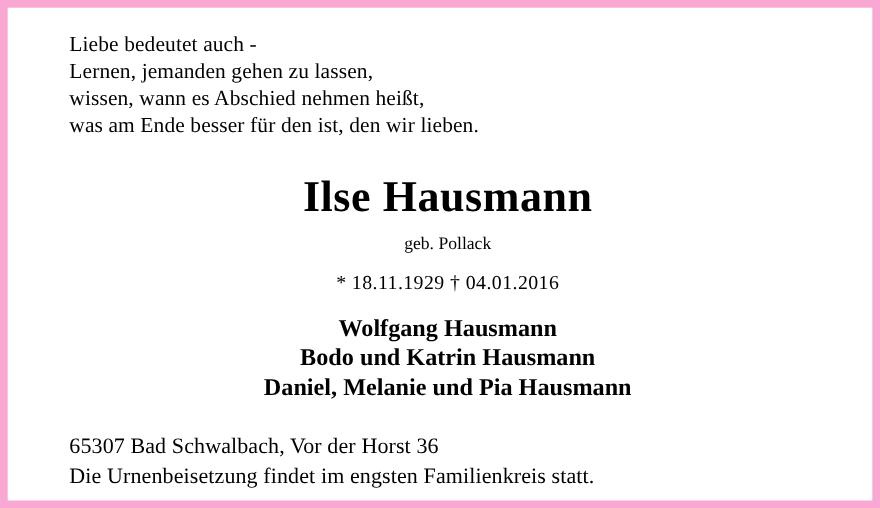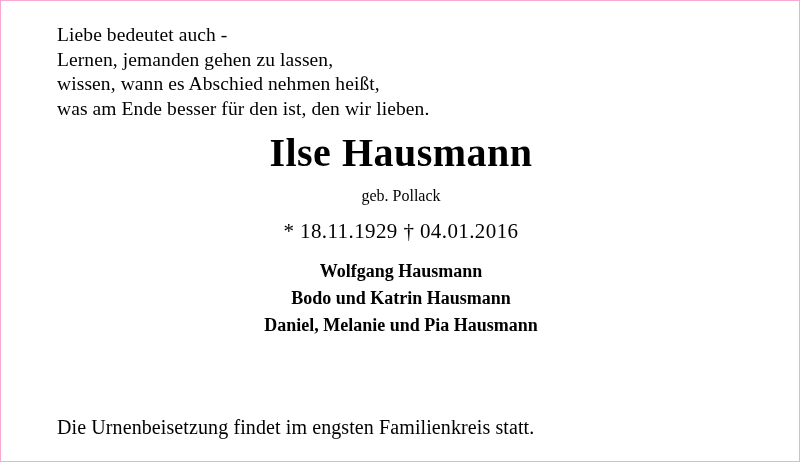--- a/index.html
+++ b/index.html
@@ -10,21 +10,21 @@
   body {
     font-family: "Liberation Serif", serif;
     color: #000000;
   }
   .obituary {
     position: relative;
     width: 800px;
     height: 462px;
     box-sizing: border-box;
     background: #ffffff;
-    border: 1px solid #f9a8d4;
+    border: 7px solid #f9a8d4;
     overflow: hidden;
   }
   .inner {
     position: absolute;
     left: 0;
     top: 0;
     width: 794px;
     height: 456px;
     box-sizing: border-box;
     padding: 22px 28px 16px 56px;
@@ -41,41 +41,41 @@
     white-space: nowrap;
   }
   .center-block {
     text-align: center;
     padding-right: 22px;
   }
   .name {
     font-size: 40px;
     font-weight: bold;
     letter-spacing: 0.5px;
-    margin-top: 10px;
+    margin-top: 30px;
     line-height: 44px;
   }
   .maiden {
     font-size: 16px;
     margin-top: 9px;
     line-height: 24px;
   }
   .dates {
-    font-size: 21px;
+    font-size: 18px;
     margin-top: 11px;
     line-height: 25px;
     letter-spacing: 0.4px;
   }
   .memory {
     font-size: 21px;
     margin-top: 18px;
     line-height: 25px;
   }
   .survivors {
-    font-size: 18px;
+    font-size: 22px;
     font-weight: bold;
     margin-top: 14px;
     line-height: 27px;
   }
   .survivors div {
     white-space: nowrap;
   }
   .footer {
     margin-top: auto;
     font-size: 20px;
@@ -105,17 +105,18 @@
       <div class="maiden">geb. Pollack</div>
       <div class="dates">* 18.11.1929   † 04.01.2016</div>
       <div class="survivors">
         <div>Wolfgang Hausmann</div>
         <div>Bodo und Katrin Hausmann</div>
         <div>Daniel, Melanie und Pia Hausmann</div>
       </div>
     </div>
 
     <div class="footer">
+      <div>65307 Bad Schwalbach, Vor der Horst 36</div>
       <div>Die Urnenbeisetzung findet im engsten Familienkreis statt.</div>
     </div>
 
   </div>
 </div>
 
 </body></html>

